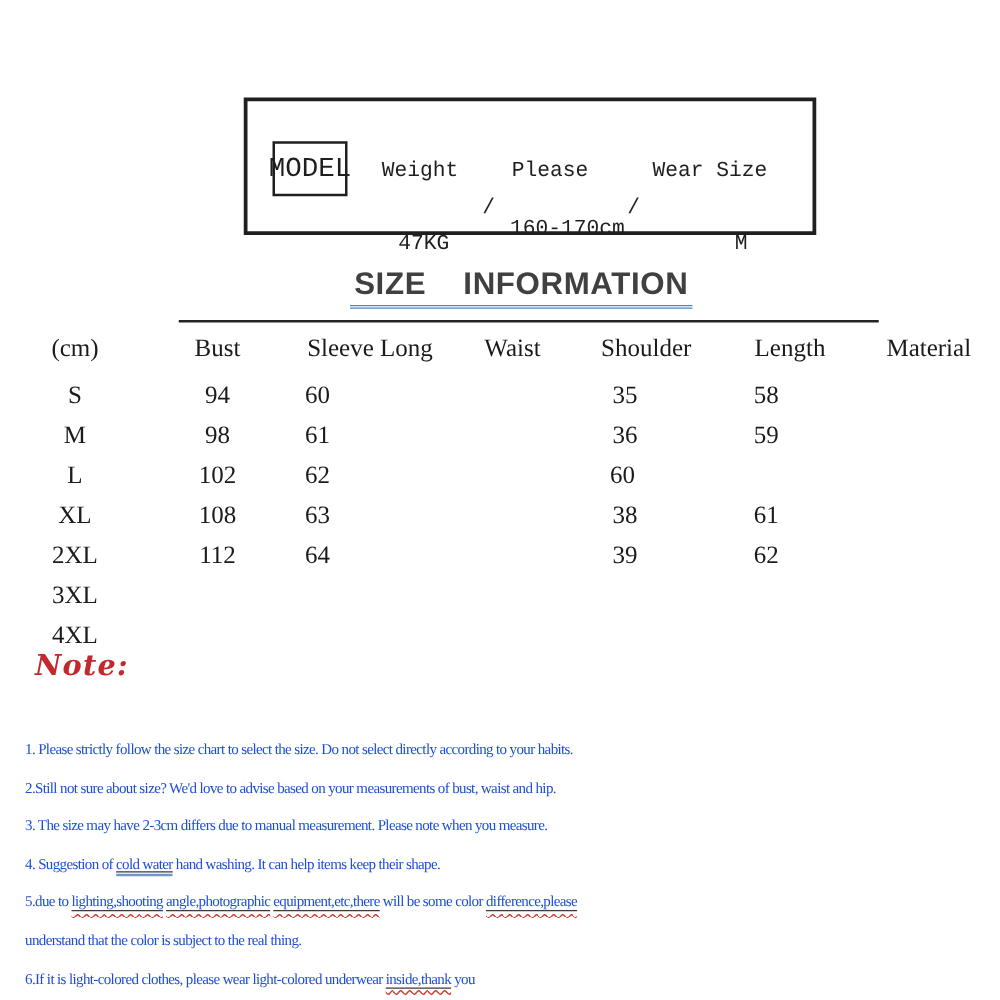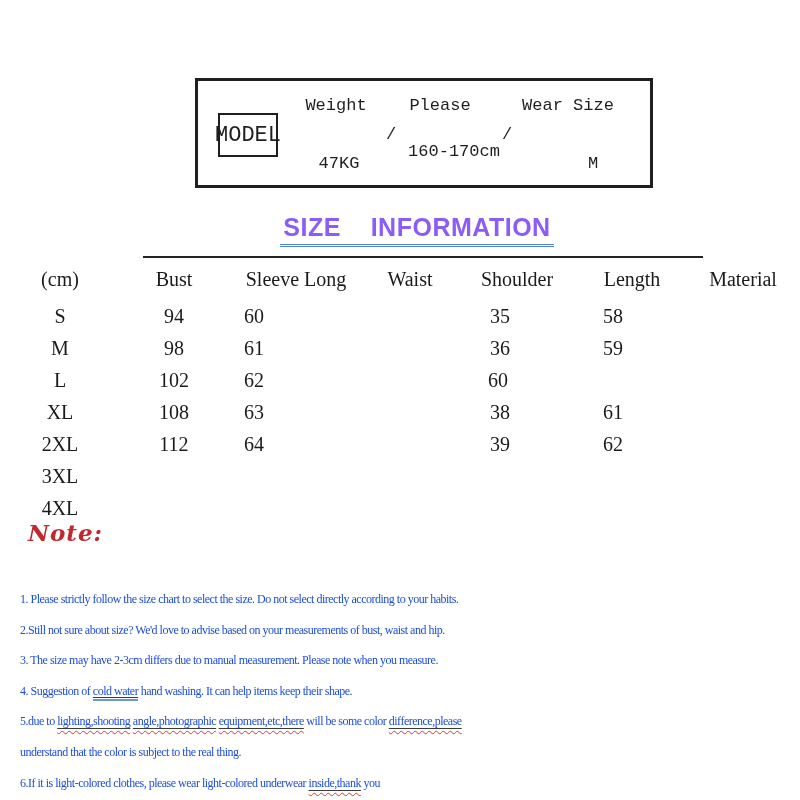--- a/index.html
+++ b/index.html
@@ -13,36 +13,36 @@
   .model-box {
     position:absolute; left:195px; top:78px; width:458px; height:110px;
     border:3px solid #1f1f1f;
     font-family:"Liberation Mono", monospace; font-size:17px; color:#1f1f1f;
   }
   .model-label {
     position:absolute; left:20px; top:32px; width:60px; height:44px;
     border:2px solid #1f1f1f; display:flex; align-items:center; justify-content:center;
     font-size:22px;
   }
-  .mb-item { position:absolute; transform:translateX(-50%); white-space:nowrap; }
+  .mb-item { position:absolute; transform:translateX(-50%); white-space:nowrap;margin-top:32px; }
   .mb-h1 { left:138px; top:15px; }
   .mb-h2 { left:242px; top:15px; }
   .mb-h3 { left:370px; top:15px; }
   .mb-s1 { left:193px; top:44px; }
   .mb-s2 { left:309px; top:44px; }
   .mb-v1 { left:141px; top:73px; }
   .mb-v2 { left:256px; top:61px; }
   .mb-v3 { left:395px; top:73px; }
 
   
   .title-wrap { position:absolute; top:213px; left:0; width:800px; text-align:center; }
   .title-text {
     display:inline-block; margin-left:34px; white-space:pre;
     font-family:"Liberation Sans", sans-serif; font-weight:700; font-size:25px;
-    letter-spacing:0.5px; color:#8b5cf6;
+    letter-spacing:0.5px; color:#404040;
     border-bottom:3px double #4f86c6; padding:0 3px 2px 3px;
   }
 
   
   .size-table { position:absolute; top:256px; left:0; width:800px; font-size:20px; }
   .rule { margin-left:143px; width:560px; border-top:2px solid #242424; }
   .trow {
     display:grid; grid-template-columns:120px 108px 136px 92px 122px 108px 114px;
     align-items:center; height:32px;
   }

